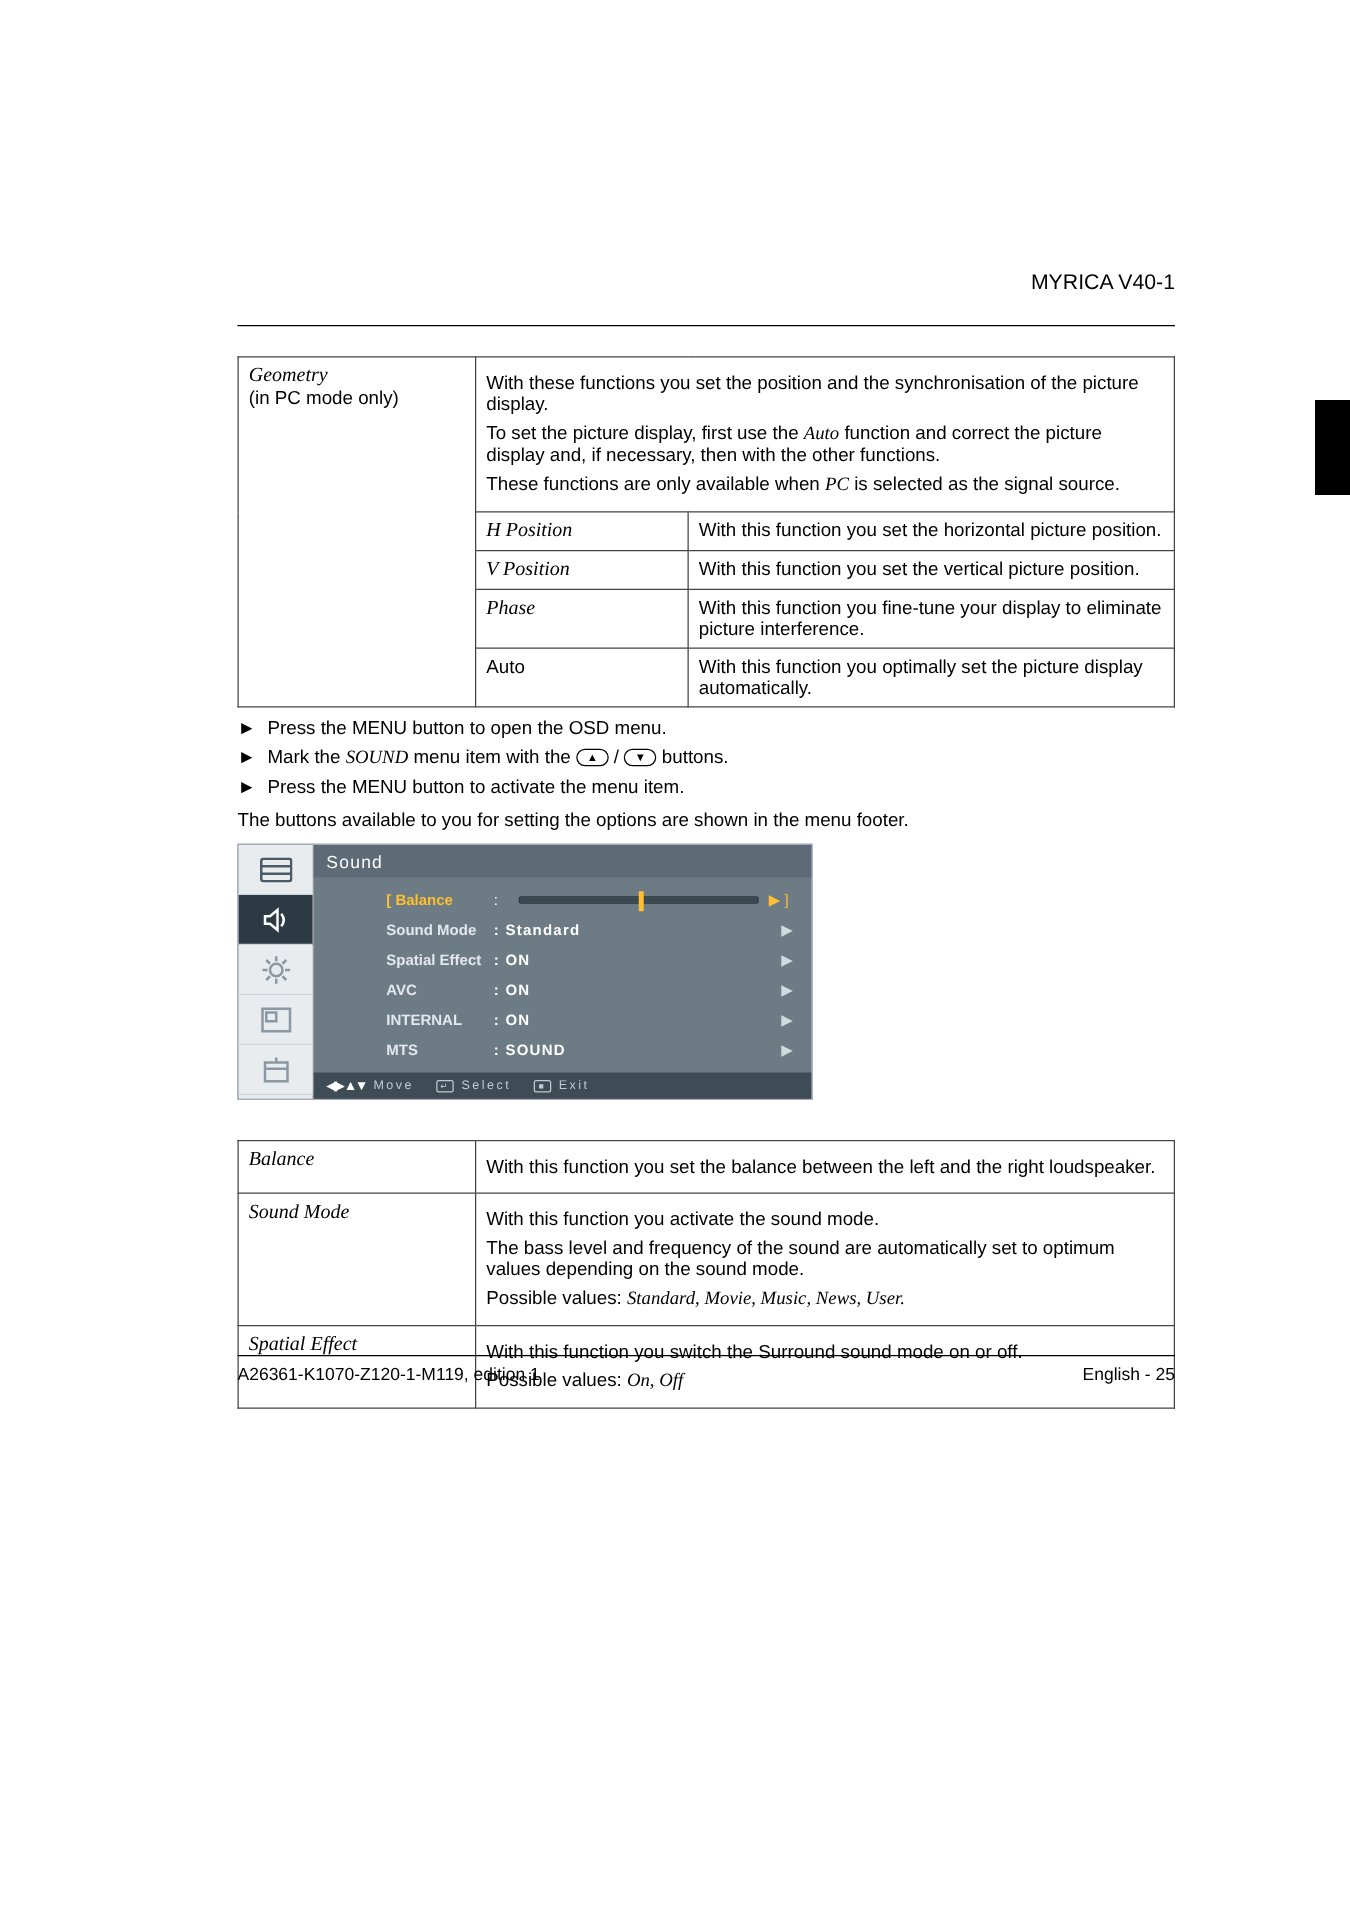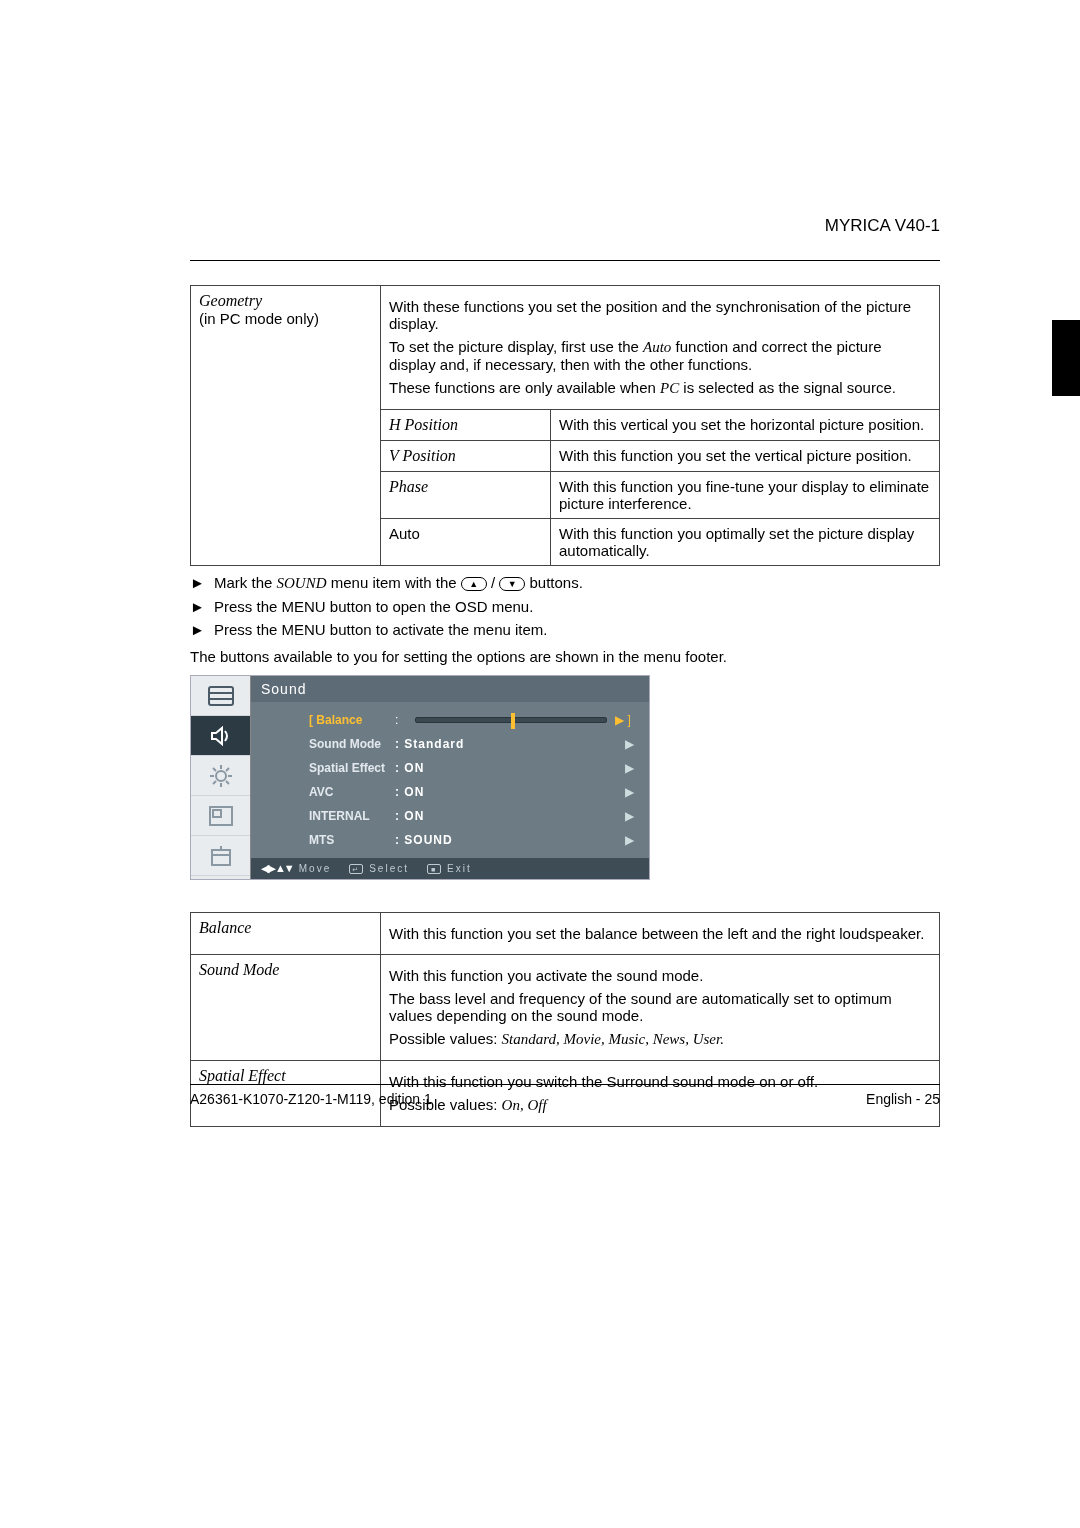--- a/index.html
+++ b/index.html
@@ -178,45 +178,45 @@
         <div class="para">
           <span>To set the picture display, first use the </span><span class="sit">Auto</span><span> function and correct the picture display and, if necessary, then with the other functions.</span>
         </div>
         <div class="para">
           <span>These functions are only available when </span><span class="sit">PC</span><span> is selected as the signal source.</span>
         </div>
       </td>
     </tr>
     <tr>
       <td><span class="it">H Position</span></td>
-      <td>With this vertical you set the horizontal picture position.</td>
+      <td>With this function you set the horizontal picture position.</td>
     </tr>
     <tr>
       <td><span class="it">V Position</span></td>
       <td>With this function you set the vertical picture position.</td>
     </tr>
     <tr>
       <td><span class="it">Phase</span></td>
       <td>With this function you fine-tune your display to eliminate picture interference.</td>
     </tr>
     <tr>
       <td>Auto</td>
       <td>With this function you optimally set the picture display automatically.</td>
     </tr>
   </tbody>
     </table>
 
 
   <div class="bullets">
+    <div class="bullet-line"><span class="tri">►</span><span>Press the MENU button to open the OSD menu.</span></div>
     <div class="bullet-line">
       <span class="tri">►</span><span>Mark the </span><span class="sit">SOUND</span><span> menu item with the </span>
       <span class="icon-oval">▲</span> / <span class="icon-oval">▼</span>
       <span> buttons.</span>
     </div>
-    <div class="bullet-line"><span class="tri">►</span><span>Press the MENU button to open the OSD menu.</span></div>
     <div class="bullet-line"><span class="tri">►</span><span>Press the MENU button to activate the menu item.</span></div>
   </div>
   <div class="para">The buttons available to you for setting the options are shown in the menu footer.</div>
 
   <div class="osd">
     <div class="side-icons">
       <div class="side-cell">
         <svg width="26" height="20">
             <rect x="1" y="1" width="24" height="18" rx="2" fill="none" stroke="#4a5a66" stroke-width="2"></rect>
             <line x1="1" y1="7" x2="25" y2="7" stroke="#4a5a66" stroke-width="2"></line>

